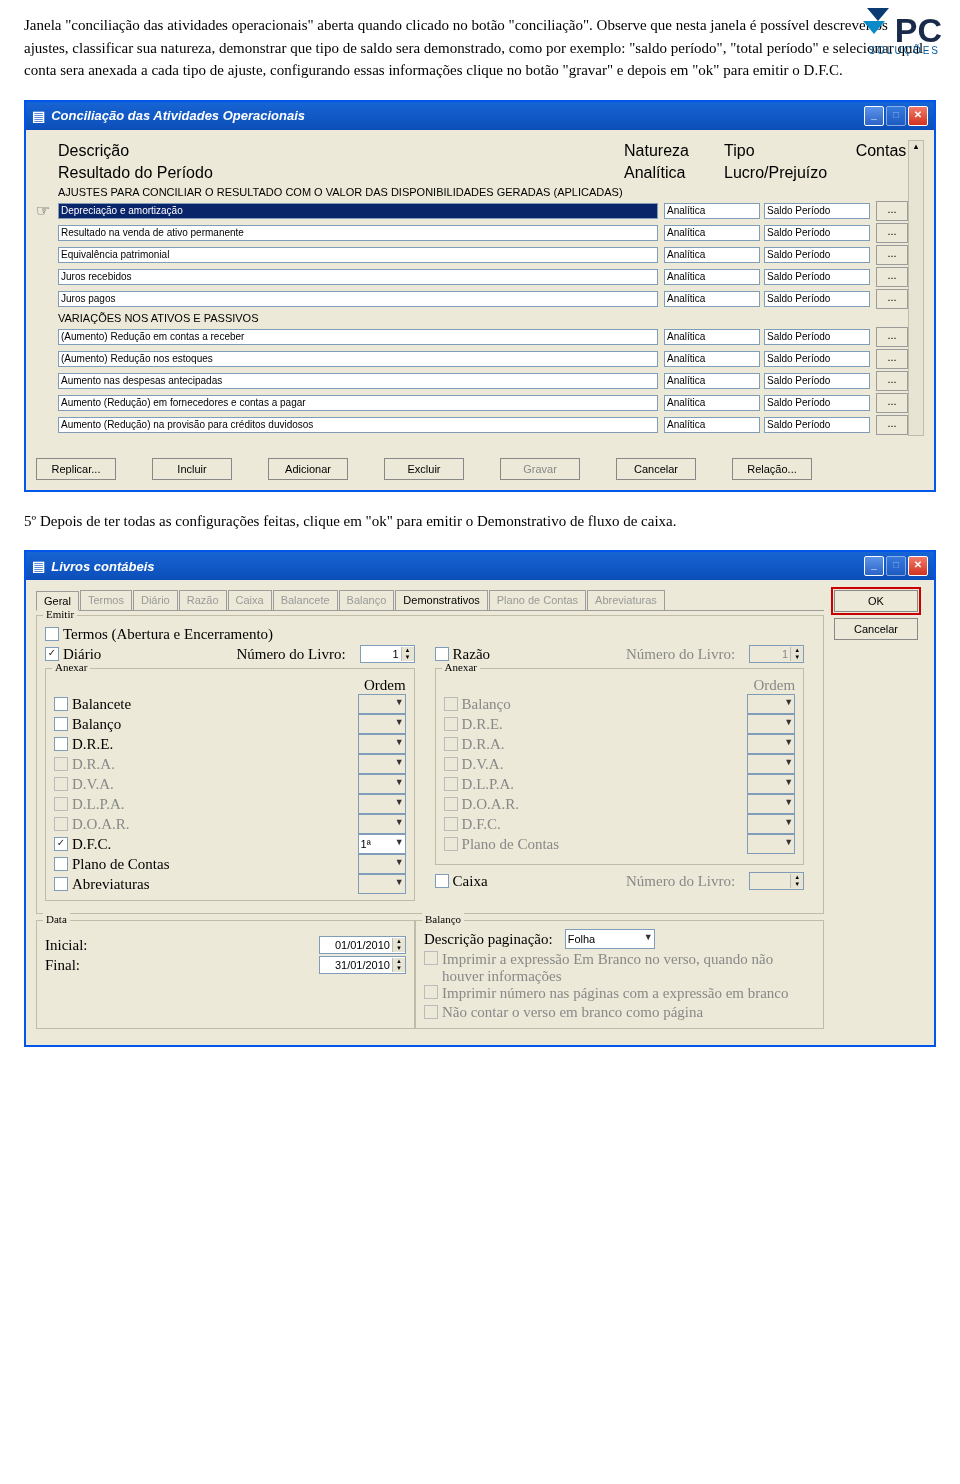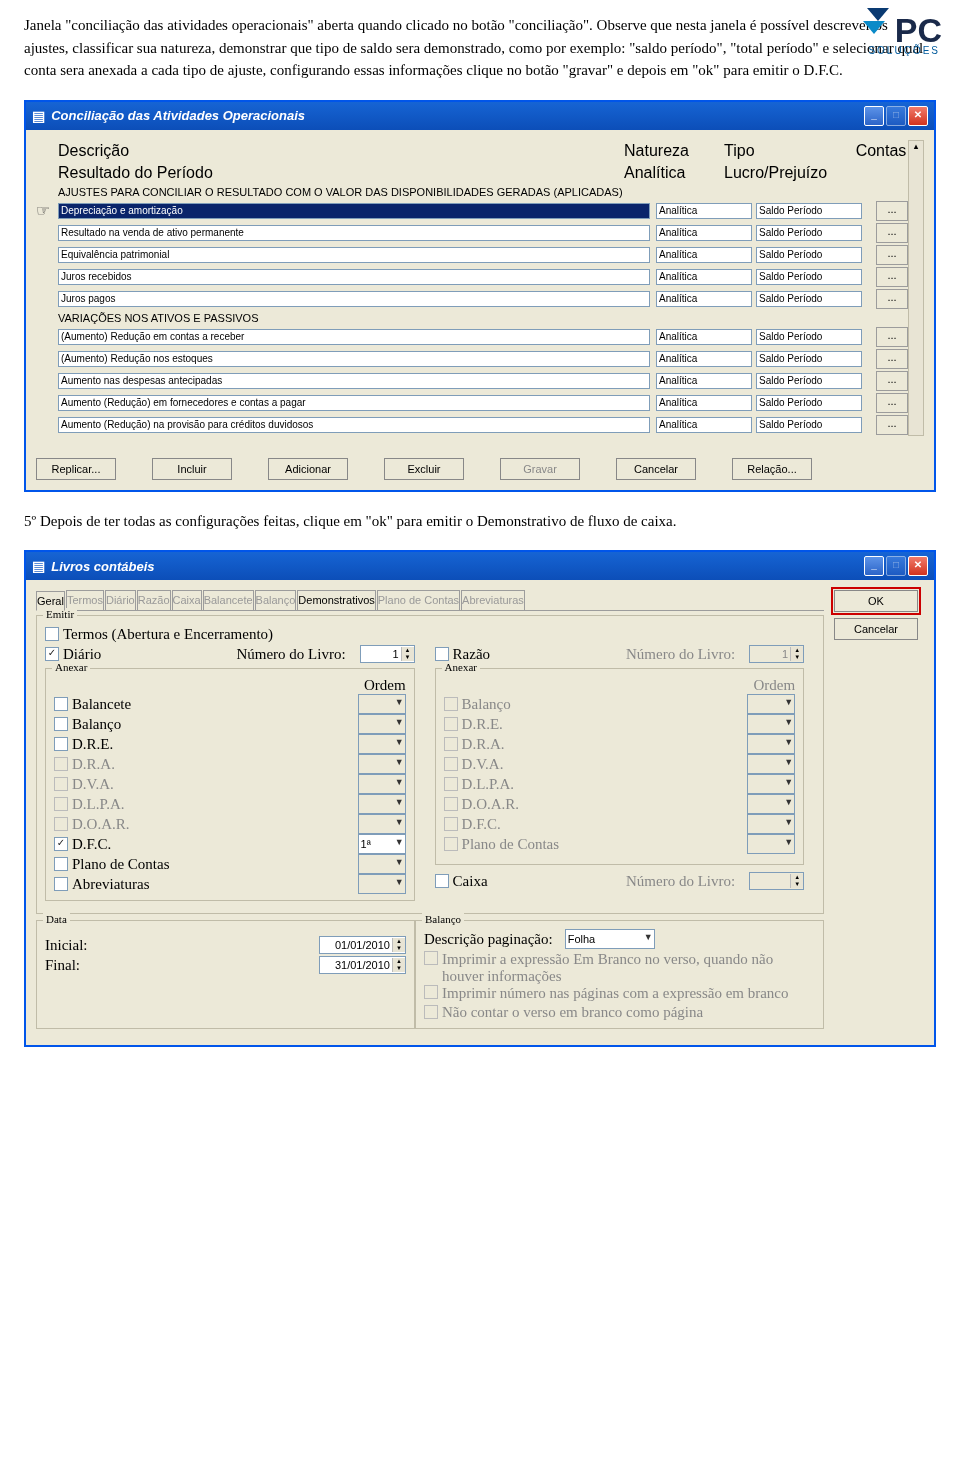--- a/index.html
+++ b/index.html
@@ -142,21 +142,21 @@
     font-family: Tahoma, sans-serif;
     font-size: 10px;
     background: #fff;
     border: 1px solid #7f9db9;
     padding: 1px 2px;
     height: 16px;
     box-sizing: border-box;
   }
   .inrow .desc { flex: 1; margin-right: 6px; }
   .inrow .nat { width: 96px; margin-right: 4px; }
-  .inrow .tipo { width: 106px; margin-right: 14px; }
+  .inrow .tipo { width: 106px; margin-right: 6px; }
   .inrow .contas {
     width: 30px;
     height: 18px;
     font-family: Tahoma, sans-serif;
     font-size: 11px;
     background: #ece9d8;
     border: 1px solid #9c9c9c;
     text-align: center;
     cursor: pointer;
     line-height: 14px;
@@ -184,21 +184,21 @@
     cursor: default;
   }
   
   .tabs {
     display: flex;
     border-bottom: 1px solid #9c9c9c;
     font-family: Tahoma, sans-serif;
     font-size: 11px;
   }
   .tab {
-    padding: 3px 0;
+    padding: 3px 7px;
     border: 1px solid #9c9c9c;
     border-bottom: none;
     margin-right: 1px;
     background: #ece9d8;
     cursor: pointer;
     color: #888;
   }
   .tab.active {
     position: relative;
     top: 1px;

